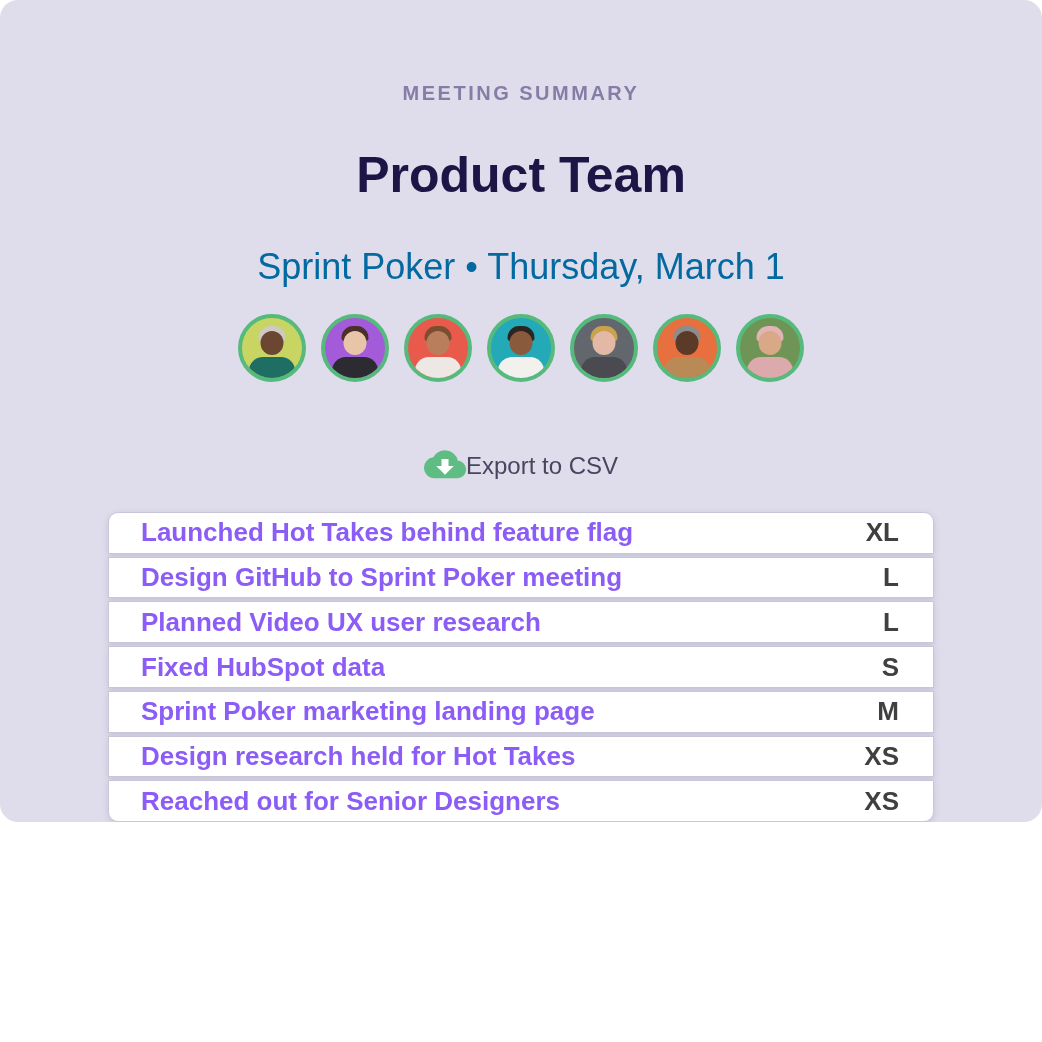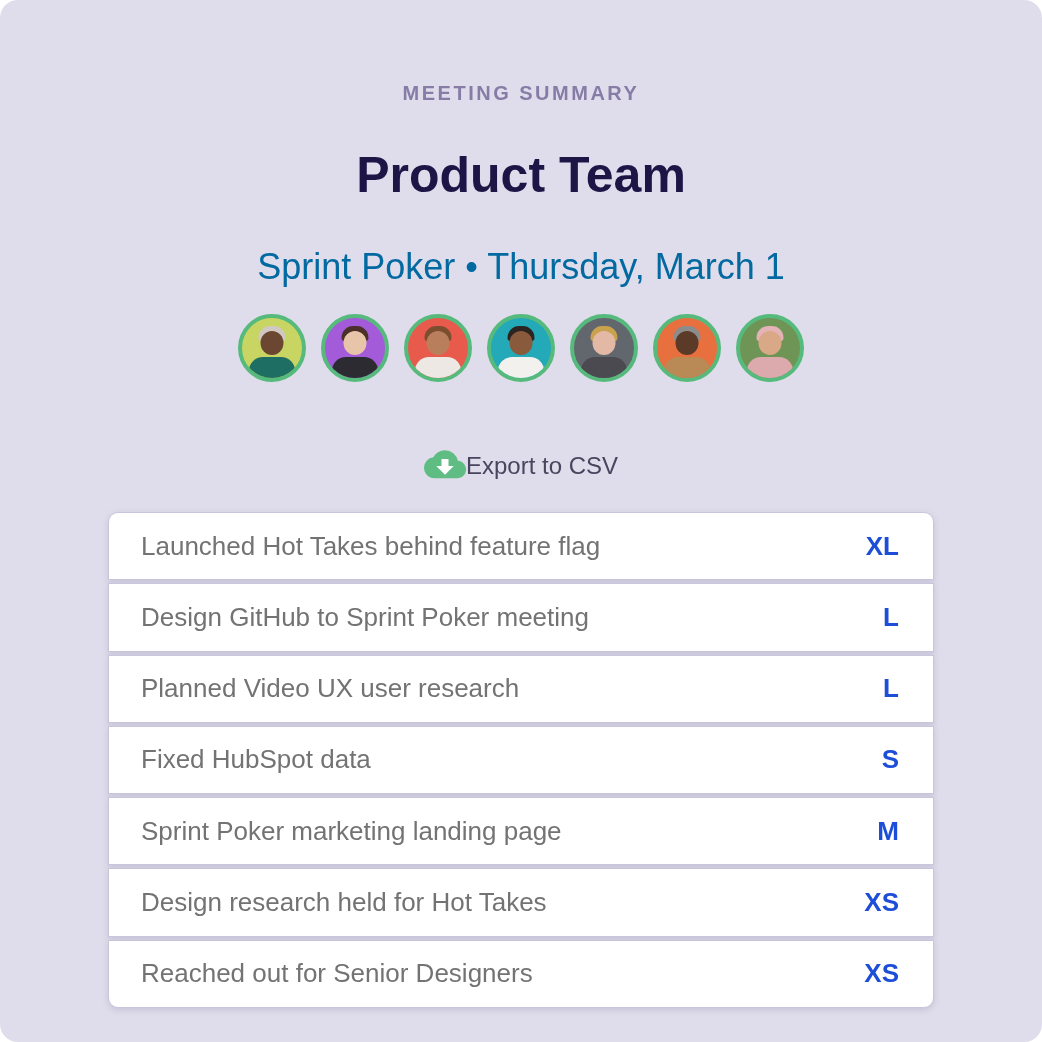--- a/index.html
+++ b/index.html
@@ -1,16 +1,16 @@
 <!DOCTYPE html>
 <html><head>
 <meta charset="utf-8">
 <style>
   html,body{margin:0;padding:0;background:#FFFFFF;font-family:"Liberation Sans",sans-serif;}
-  .canvas{position:relative;width:1042px;height:1042px;background:#FFFFFF;overflow:hidden;}
+  .canvas{position:relative;width:1042px;height:822px;background:#FFFFFF;overflow:hidden;}
   .panel{position:absolute;inset:0;background:#DFDDEB;border-radius:18px;
          display:flex;flex-direction:column;align-items:center;box-sizing:border-box;}
 
   .eyebrow{margin-top:82px;font-size:20px;line-height:22px;font-weight:700;
            letter-spacing:2.5px;color:#877CA6;}
   .title{margin:42px 0 0;font-size:50px;line-height:58px;font-weight:700;color:#1D1546;}
   .subtitle{margin-top:46px;font-size:36px;line-height:33px;font-weight:400;color:#0369a1;}
 
   .avatars{margin-top:31px;display:flex;gap:15px;}
   .avatar{position:relative;width:60px;height:60px;border-radius:50%;
@@ -25,23 +25,23 @@
   .export{margin-top:65px;display:flex;align-items:center;
           font-size:24px;line-height:38px;color:#49455F;text-decoration:none;cursor:pointer;}
   .cloud{display:inline-flex;width:42px;height:32px;}
 
   .card{margin-top:27px;width:826px;height:496px;display:flex;flex-direction:column;gap:3px;
         filter:drop-shadow(0 2px 3px rgba(80,70,120,0.18));}
   .row{flex:1;background:#FFFFFF;border:1px solid #C9C5DB;box-sizing:border-box;
        display:flex;align-items:center;padding:0 34px 0 32px;}
   .row:first-of-type{border-radius:10px 10px 0 0;}
   .row:last-of-type{border-radius:0 0 10px 10px;}
-  .task-link{font-size:26px;font-weight:400;color:#737373;text-decoration:none;cursor:pointer;
+  .task-link{font-size:26px;font-weight:700;color:#8b5cf6;text-decoration:none;cursor:pointer;
              white-space:nowrap;overflow:hidden;text-overflow:ellipsis;}
-  .task-size{margin-left:auto;font-size:26px;font-weight:700;color:#1d4ed8;text-align:left;}
+  .task-size{margin-left:auto;font-size:26px;font-weight:700;color:#404040;text-align:left;}
 </style>
 </head>
 <body>
 
 <div class="canvas">
   <div class="panel">
 
     <div class="eyebrow">MEETING SUMMARY</div>
     <h1 class="title">Product Team</h1>
     <div class="subtitle">Sprint Poker • Thursday, March 1</div>

